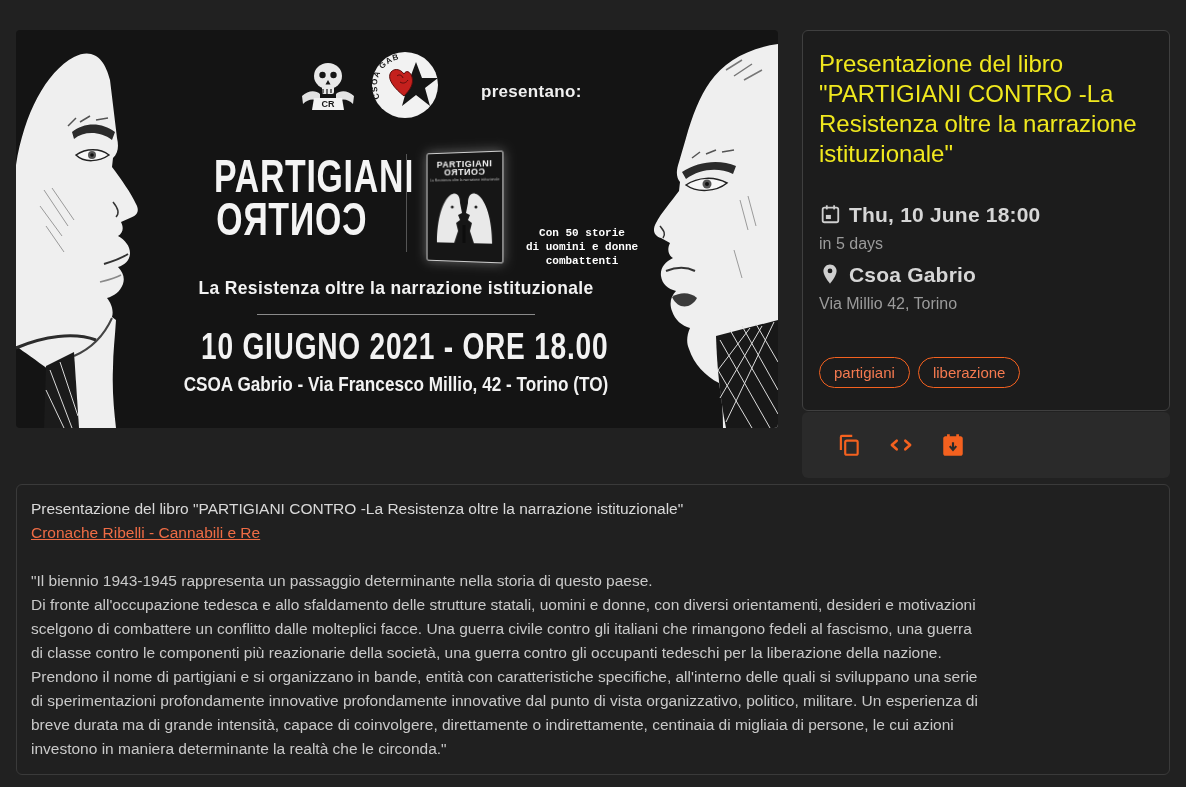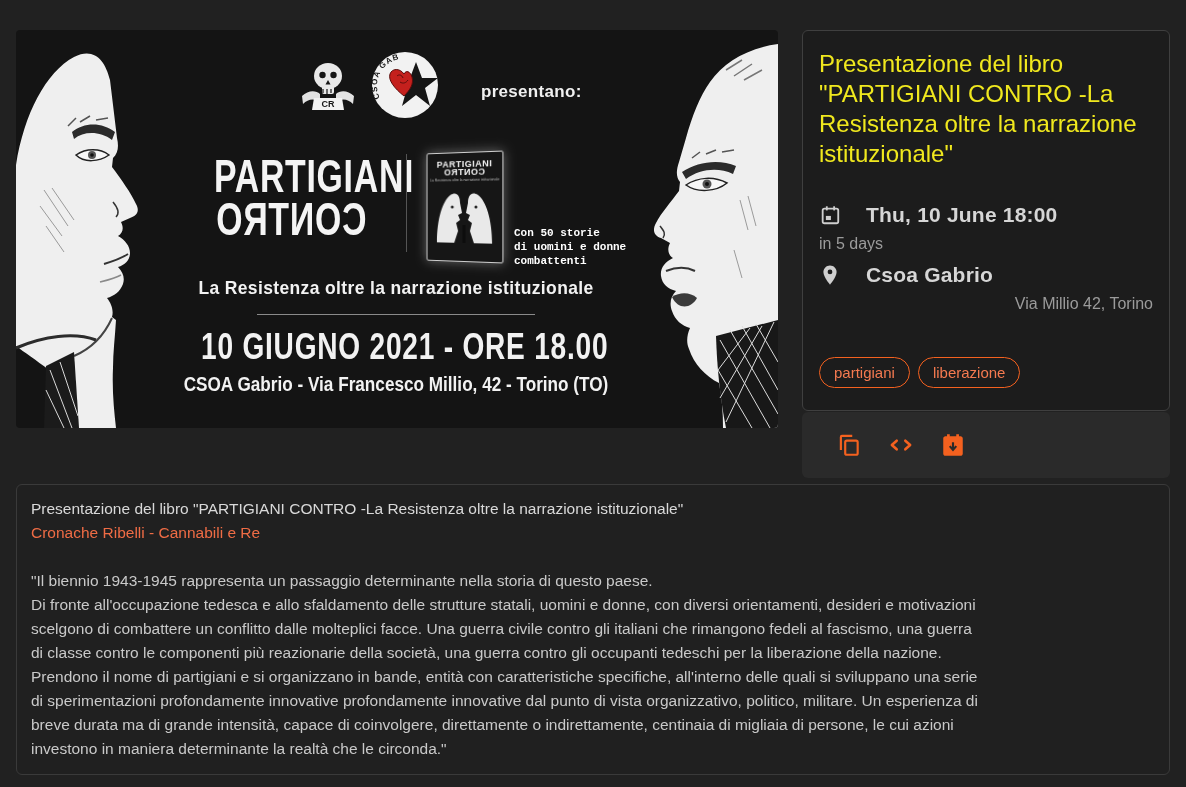--- a/index.html
+++ b/index.html
@@ -25,52 +25,52 @@
   .flyer-big{display:block;font-size:47px;line-height:43px;font-weight:800;letter-spacing:1px;white-space:nowrap;}
   .flyer-big.l1{transform:scaleX(.72);}
   .flyer-big.l2{transform:scale(-.72,1);}
   .flyer-vline{position:absolute;left:390px;top:124px;width:1px;height:98px;background:#555;}
   .book{position:absolute;left:409px;top:122px;width:78px;height:110px;background:#161616;border:1px solid #cfcfcf;border-radius:2px;
         box-shadow:0 0 12px rgba(255,255,255,.35);transform:perspective(260px) rotateY(-10deg);text-align:center;color:#f2f2f2;padding-top:7px;}
   .book-big{display:block;font-size:9px;line-height:8px;font-weight:800;letter-spacing:.5px;}
   .book-big.m{transform:scale(-1,1);}
   .book-sub{font-size:3.5px;line-height:5px;color:#bbbbbb;margin-top:2px;}
   .book-faces{margin-top:2px;}
-  .badge{position:absolute;left:498px;top:196px;width:136px;text-align:left;color:#ffffff;
+  .badge{position:absolute;left:498px;top:196px;width:136px;text-align:center;color:#ffffff;
          font-family:"Liberation Mono",monospace;font-size:11px;line-height:14px;font-weight:bold;white-space:pre-line;}
   .flyer-bottom{position:absolute;left:130px;top:247px;width:500px;text-align:center;color:#f2f2f2;}
   .flyer-subtitle{font-size:19px;font-weight:700;letter-spacing:.4px;transform:scaleX(.92);white-space:nowrap;}
   .flyer-divider{width:278px;height:1px;background:#8a8a8a;margin:15px auto 0;}
   .flyer-date{margin-top:11px;font-size:36px;font-weight:800;letter-spacing:1px;transform:scaleX(.78);white-space:nowrap;}
   .flyer-address{margin-top:5px;font-size:19.5px;font-weight:700;transform:scaleX(.88);white-space:nowrap;}
 
   
   .info-card{position:absolute;left:802px;top:30px;width:368px;height:381px;background:var(--card-bg);
              border:1px solid #3f3f3f;border-radius:6px;padding:18px 16px 0;}
   .event-title{margin:0;color:var(--title-yellow);font-size:24px;line-height:30px;font-weight:500;}
-  .irow{display:flex;align-items:center;gap:25px;}
+  .irow{display:flex;gap:8px;}
   .date-row{margin-top:34px;}
   .irow .big-txt{color:var(--text-bright);font-size:21px;font-weight:bold;letter-spacing:.2px;}
   .sub-txt{margin-top:8px;color:var(--text-dim);font-size:16px;}
   .place-row{margin-top:10px;}
-  .addr-txt{margin-top:8px;color:var(--text-dim);font-size:16px;text-align:right;}
+  .addr-txt{margin-top:8px;color:var(--text-dim);font-size:16px;}
   .tags{margin-top:44px;display:flex;gap:8px;}
   .chip{height:31px;border:1px solid var(--accent);border-radius:16px;display:flex;align-items:center;
         padding:0 14px;color:var(--chip-text);font-size:15px;background:transparent;cursor:pointer;}
 
   
   .action-card{position:absolute;left:802px;top:412px;width:368px;height:66px;background:var(--action-bg);
                border-radius:6px;display:flex;align-items:center;padding-left:32px;gap:22px;}
   .icon-btn{width:30px;height:30px;background:none;border:none;padding:0;cursor:pointer;display:flex;align-items:center;justify-content:center;}
 
   
   .desc-card{position:absolute;left:16px;top:484px;width:1154px;height:291px;background:#202020;
              border:1px solid #3a3a3a;border-radius:6px;padding:12px 14px;}
   .desc-heading{color:#d9d9d9;font-size:15.5px;line-height:24px;}
-  .desc-link{display:inline-block;color:var(--link);font-size:15.5px;line-height:24px;cursor:pointer;}
+  .desc-link{display:inline-block;color:var(--link);font-size:15.5px;line-height:24px;text-decoration:underline;cursor:pointer;}
   .desc-body{margin-top:24px;color:var(--body-text);font-size:15.5px;line-height:24px;white-space:pre-line;}
 </style>
 </head>
 <body>
 
 <div id="page">
 
   <div class="flyer-card">
 
     <svg class="face face-left" viewBox="0 0 148 398">

